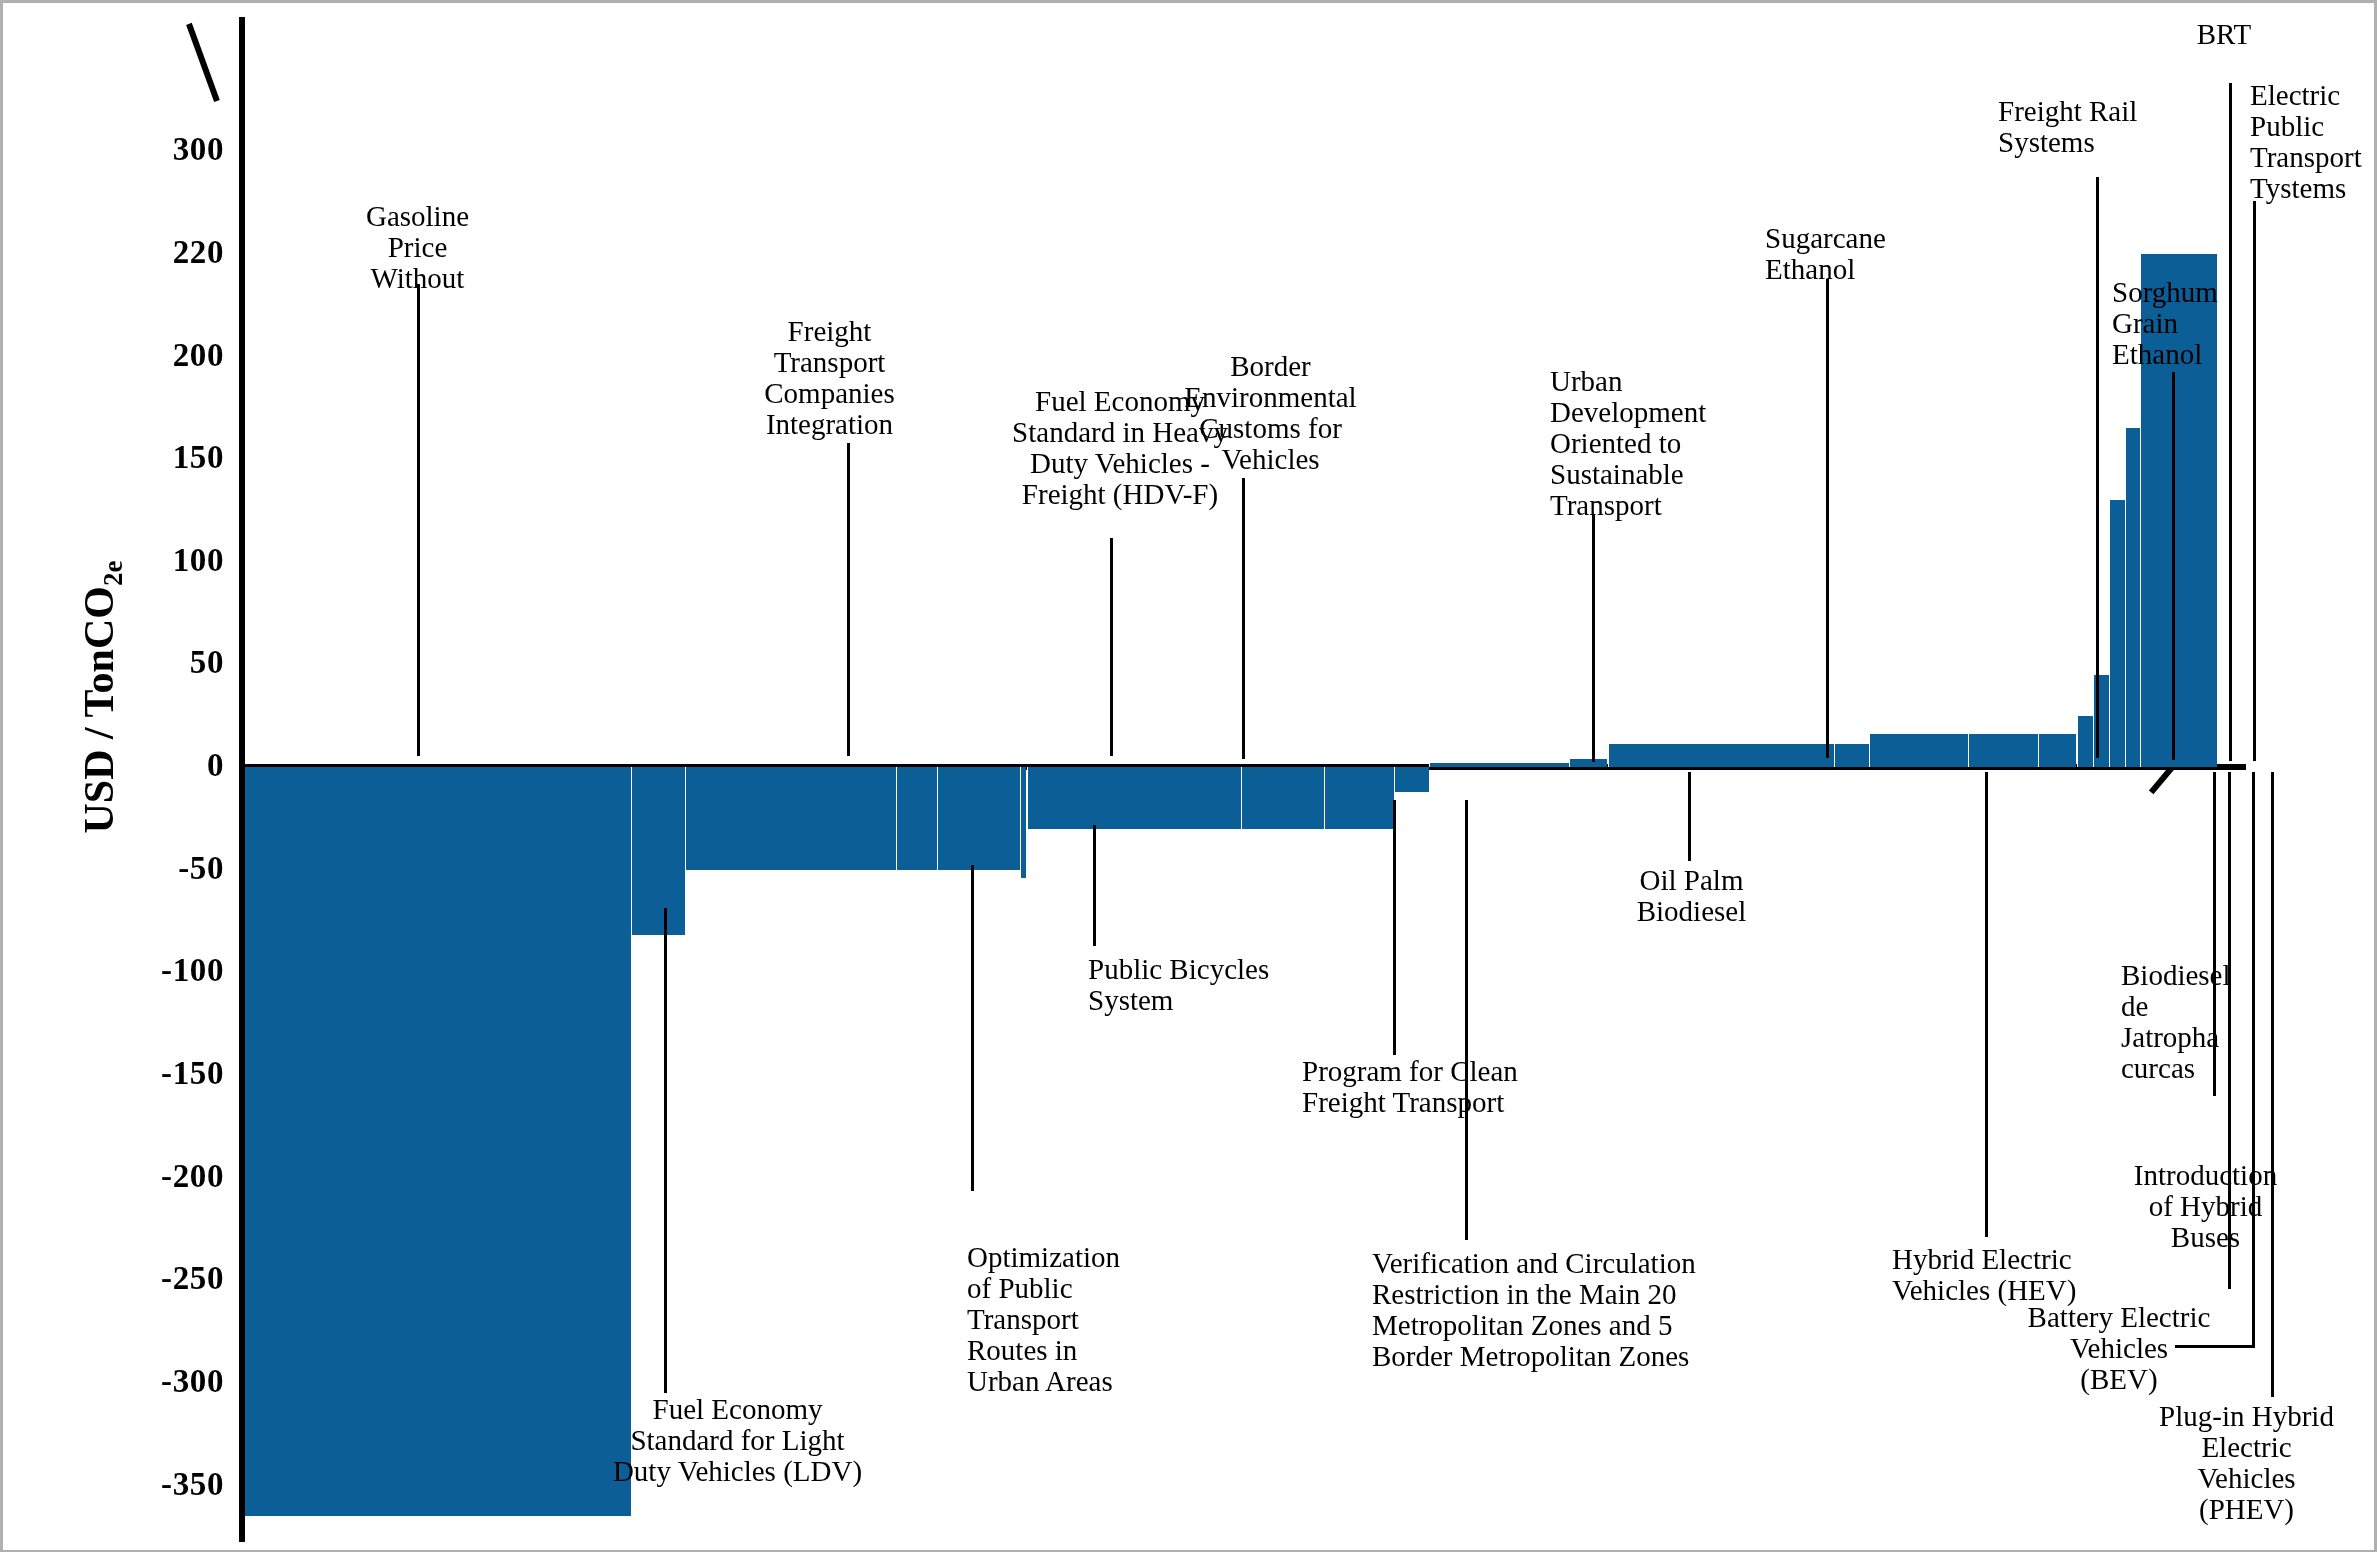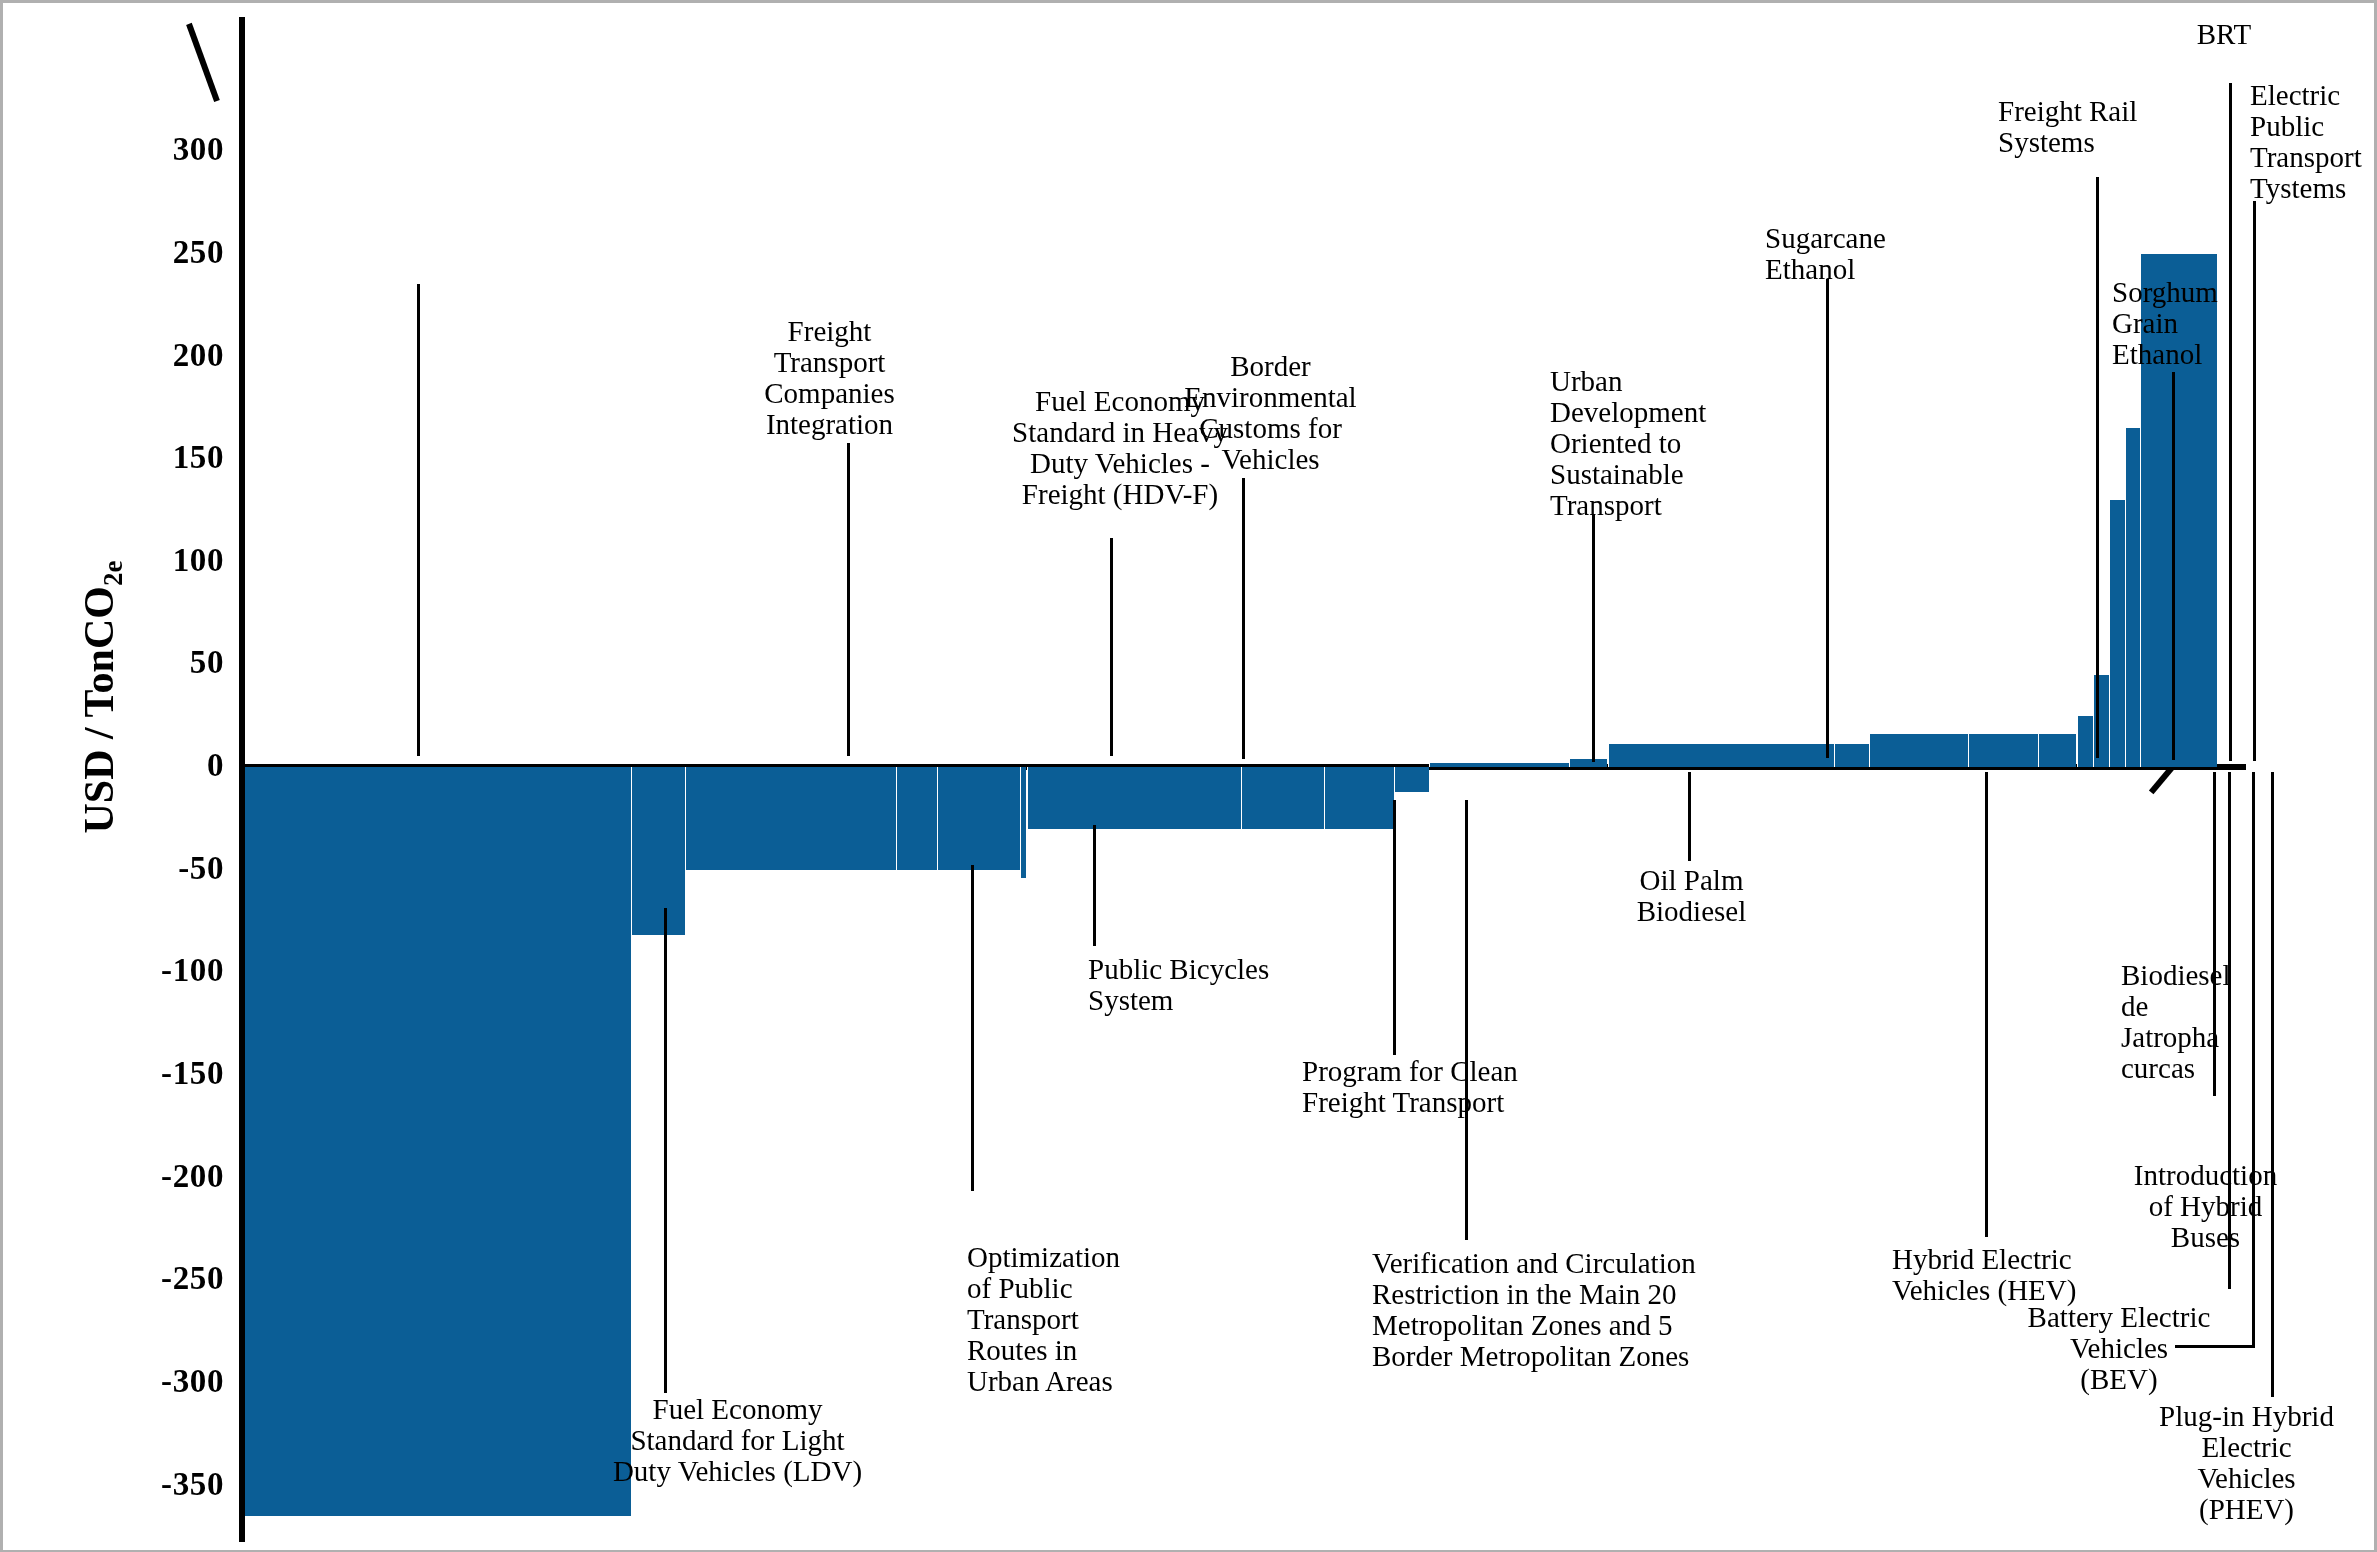--- a/index.html
+++ b/index.html
@@ -101,21 +101,21 @@
     <div class="axis-line" id="yaxis"></div>
     <div class="axis-line" id="xaxis"></div>
     <div class="arrow-head" id="yarrow"></div>
     <div class="arrow-head" id="xarrow"></div>
 
     <div id="ytitle"><span>USD / TonCO</span><sub>2e</sub></div>
 
 
     <div id="yticks">
         <div class="ytick" style="top: 130px; left: 61px; width: 160px;">300</div>
-        <div class="ytick" style="top: 233px; left: 61px; width: 160px;">250</div>
+        <div class="ytick" style="top: 233px; left: 61px; width: 160px;">220</div>
         <div class="ytick" style="top: 336px; left: 61px; width: 160px;">200</div>
         <div class="ytick" style="top: 438px; left: 61px; width: 160px;">150</div>
         <div class="ytick" style="top: 541px; left: 61px; width: 160px;">100</div>
         <div class="ytick" style="top: 643px; left: 61px; width: 160px;">50</div>
         <div class="ytick" style="top: 746px; left: 61px; width: 160px;">0</div>
         <div class="ytick" style="top: 849px; left: 61px; width: 160px;">-50</div>
         <div class="ytick" style="top: 951px; left: 61px; width: 160px;">-100</div>
         <div class="ytick" style="top: 1054px; left: 61px; width: 160px;">-150</div>
         <div class="ytick" style="top: 1157px; left: 61px; width: 160px;">-200</div>
         <div class="ytick" style="top: 1259px; left: 61px; width: 160px;">-250</div>
@@ -141,20 +141,23 @@
         <div class="bar" title="Sorghum Grain Ethanol : 16" style="left: 1866px; width: 99px; height: 33px; top: 731px;"></div>
         <div class="bar" title="Biodiesel de Jatropha curcas : 16" style="left: 1965px; width: 70px; height: 33px; top: 731px;"></div>
         <div class="bar" title="Introduction of Hybrid Buses : 16" style="left: 2035px; width: 38px; height: 33px; top: 731px;"></div>
         <div class="bar" title="Battery Electric Vehicles (BEV) : 25" style="left: 2074px; width: 16px; height: 51px; top: 713px;"></div>
         <div class="bar" title="BRT : 45" style="left: 2090px; width: 16px; height: 92px; top: 672px;"></div>
         <div class="bar" title="Plug-in Hybrid Electric Vehicles (PHEV) : 130" style="left: 2106px; width: 16px; height: 267px; top: 497px;"></div>
         <div class="bar" title="Electric Public Transport Tystems : 165" style="left: 2122px; width: 16px; height: 339px; top: 425px;"></div>
         <div class="bar" title="Electric Public Transport Tystems 2 : 250" style="left: 2137px; width: 77px; height: 513px; top: 251px;"></div>
       </div>
 
+    <div class="ann c" style="left:319px;top:198px;width:191px;">Gasoline
+Price
+Without</div>
     <div class="leader" style="left:414px;top:281px;height:472px;"></div>
 
     <div class="ann c" style="left:594px;top:1391px;width:281px;">Fuel Economy
 Standard for Light
 Duty Vehicles (LDV)</div>
     <div class="leader" style="left:661px;top:905px;height:485px;"></div>
 
     <div class="ann c" style="left:721px;top:313px;width:211px;">Freight
 Transport
 Companies

